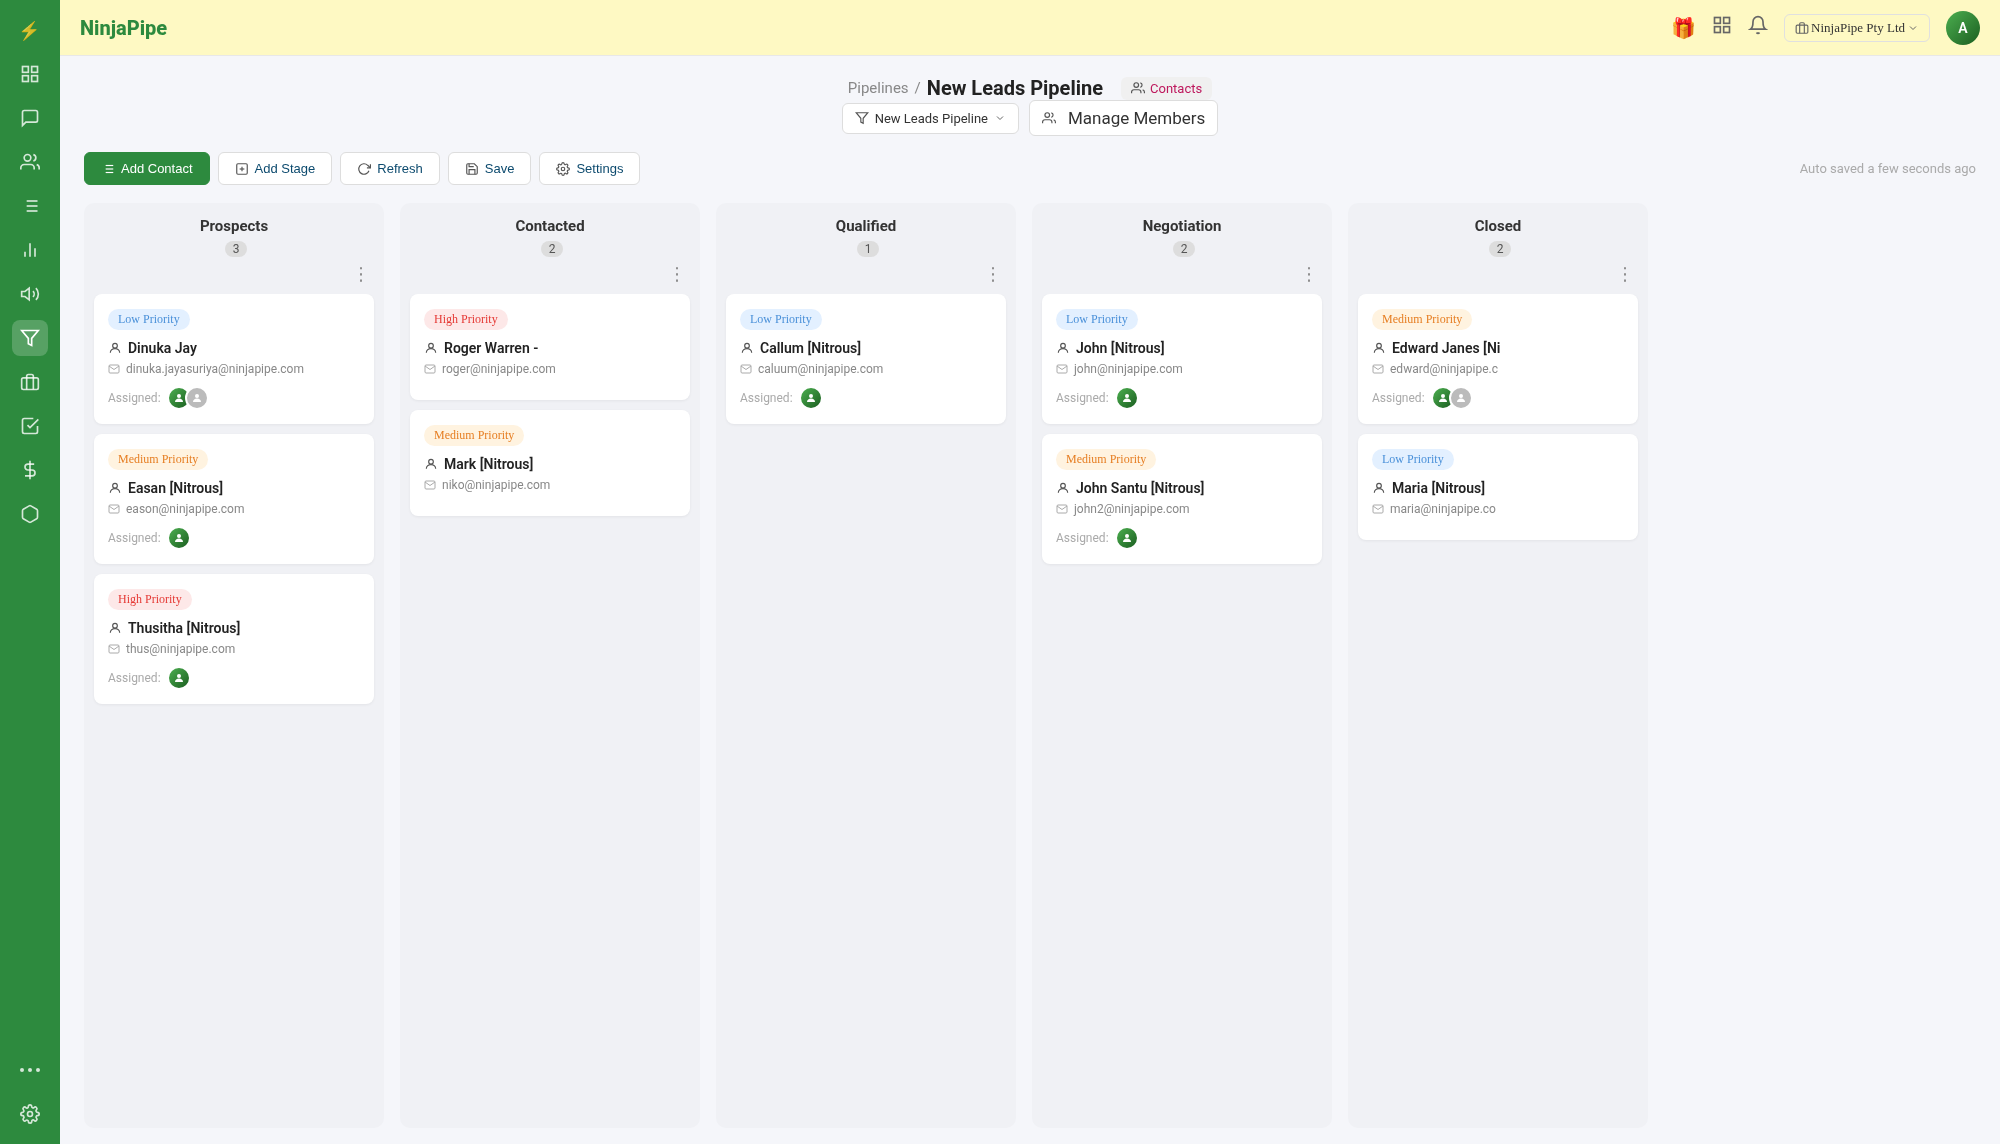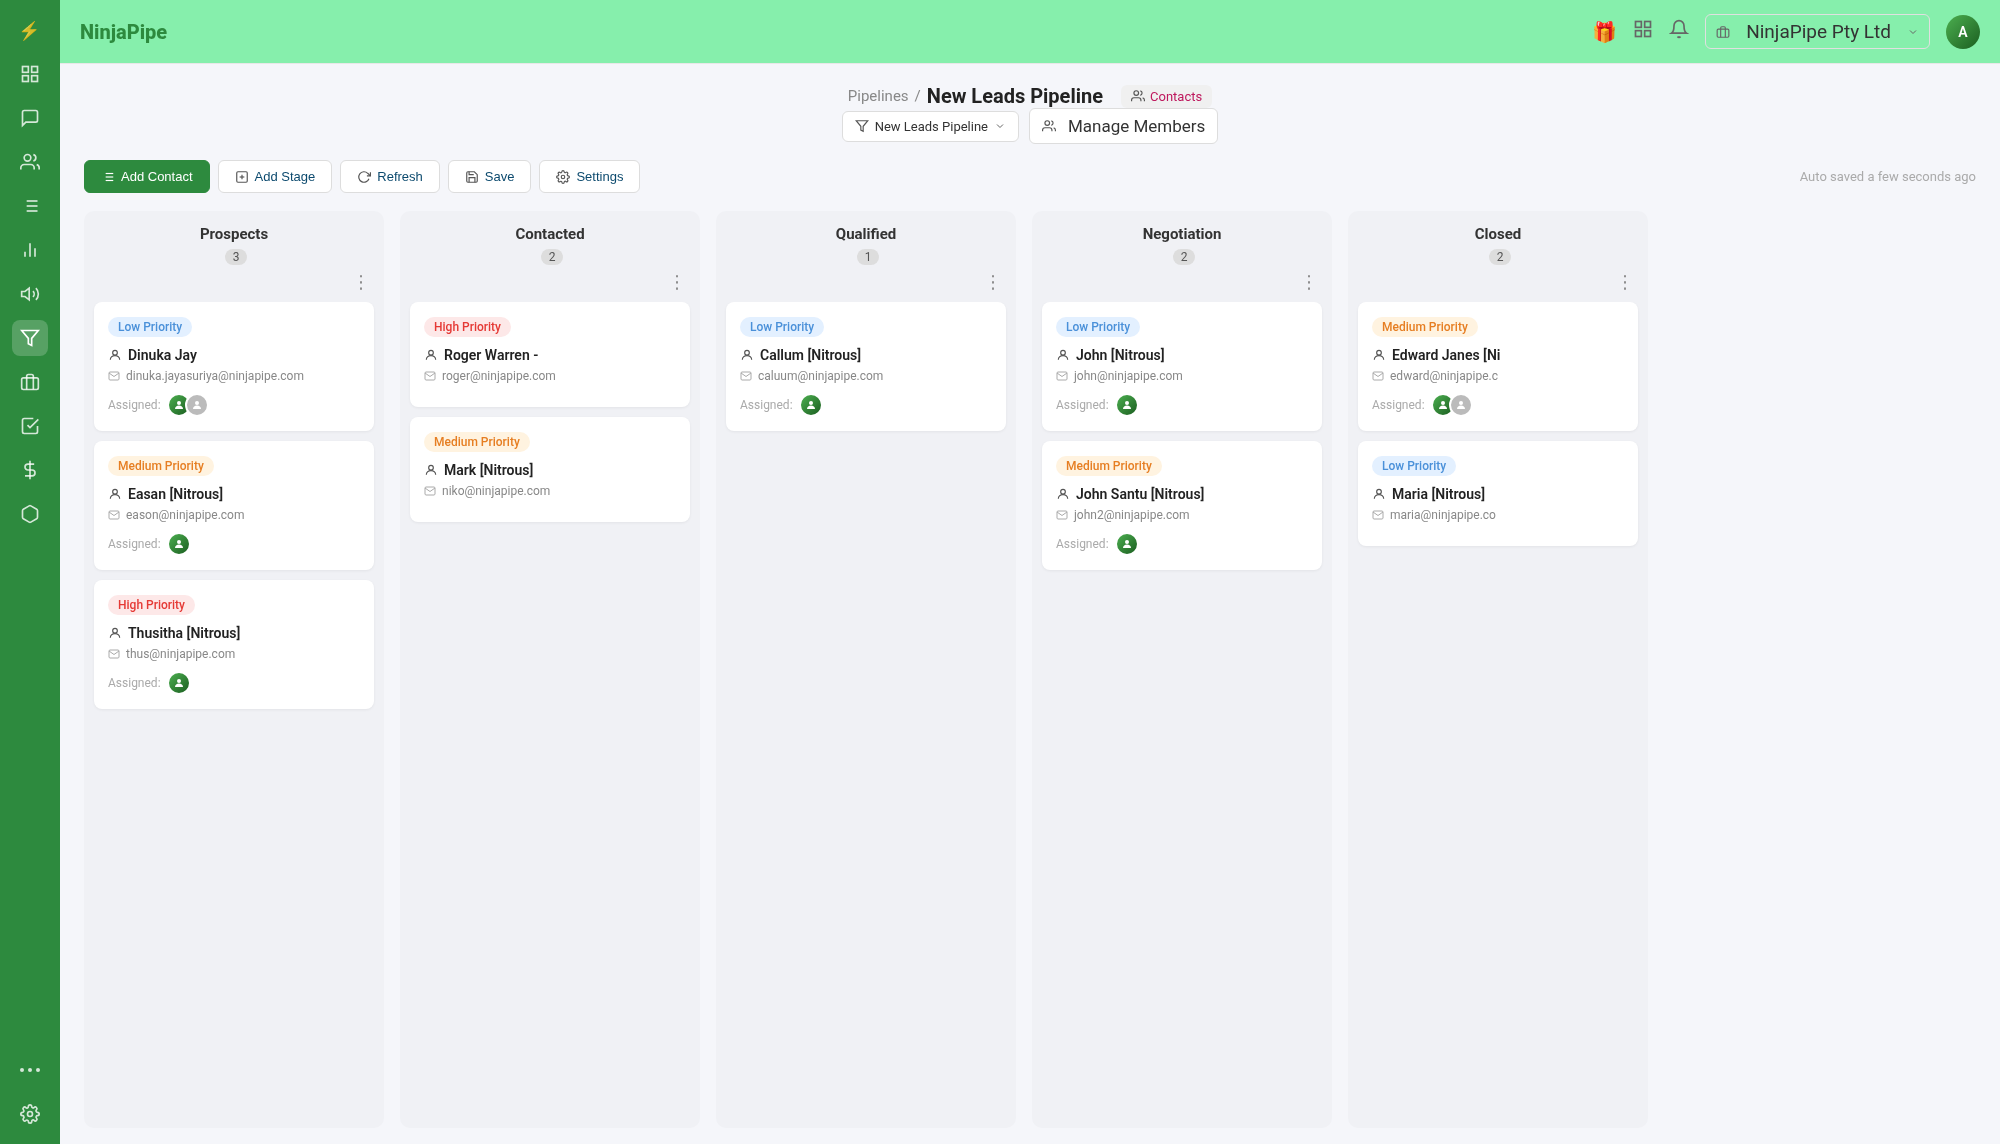--- a/index.html
+++ b/index.html
@@ -36,26 +36,26 @@
     
     .main {
       flex: 1;
       display: flex;
       flex-direction: column;
       overflow: hidden;
     }
 
     
     .topbar {
-      background: #86efac;
+      background: #fef9c3;
       border-bottom: 1px solid #e8e8e8;
       display: flex;
       align-items: center;
       padding: 0 20px;
-      height: 64px;
+      height: 56px;
       flex-shrink: 0;
     }
     .topbar-logo {
       color: #2d8a3e;
       font-weight: 800;
       font-size: 20px;
       margin-right: auto;
     }
     .topbar-actions {
       display: flex;
@@ -63,27 +63,28 @@
       gap: 16px;
     }
     .topbar-icon {
       font-size: 20px;
       color: #666;
       cursor: pointer;
     }
     .topbar-org {
       display: flex;
       align-items: center;
-      gap: 16px;
+      gap: 2px;
       border: 1px solid #e0e0e0;
       border-radius: 6px;
       padding: 5px 10px;
       cursor: pointer;
-      font-size: 19px;
+      font-size: 13px;
       color: #333;
+      font-family: Liberation Serif, serif;
     }
     .topbar-avatar {
       width: 34px;
       height: 34px;
       border-radius: 50%;
       background: linear-gradient(135deg, #4caf50, #1b5e20);
       display: flex;
       align-items: center;
       justify-content: center;
       color: white;
@@ -249,20 +250,21 @@
       padding: 14px;
       box-shadow: 0 1px 3px rgba(0,0,0,0.06);
     }
     .priority-badge {
       display: inline-block;
       padding: 3px 10px;
       border-radius: 12px;
       font-size: 12px;
       font-weight: 500;
       margin-bottom: 10px;
+      font-family: Liberation Serif, serif;
     }
     .priority-low { background: #e3f0ff; color: #4a90d9; }
     .priority-medium { background: #fff3e0; color: #e67e22; }
     .priority-high { background: #fde8e8; color: #e53935; }
 
     .card-name {
       display: flex;
       align-items: center;
       gap: 6px;
       font-weight: 600;

